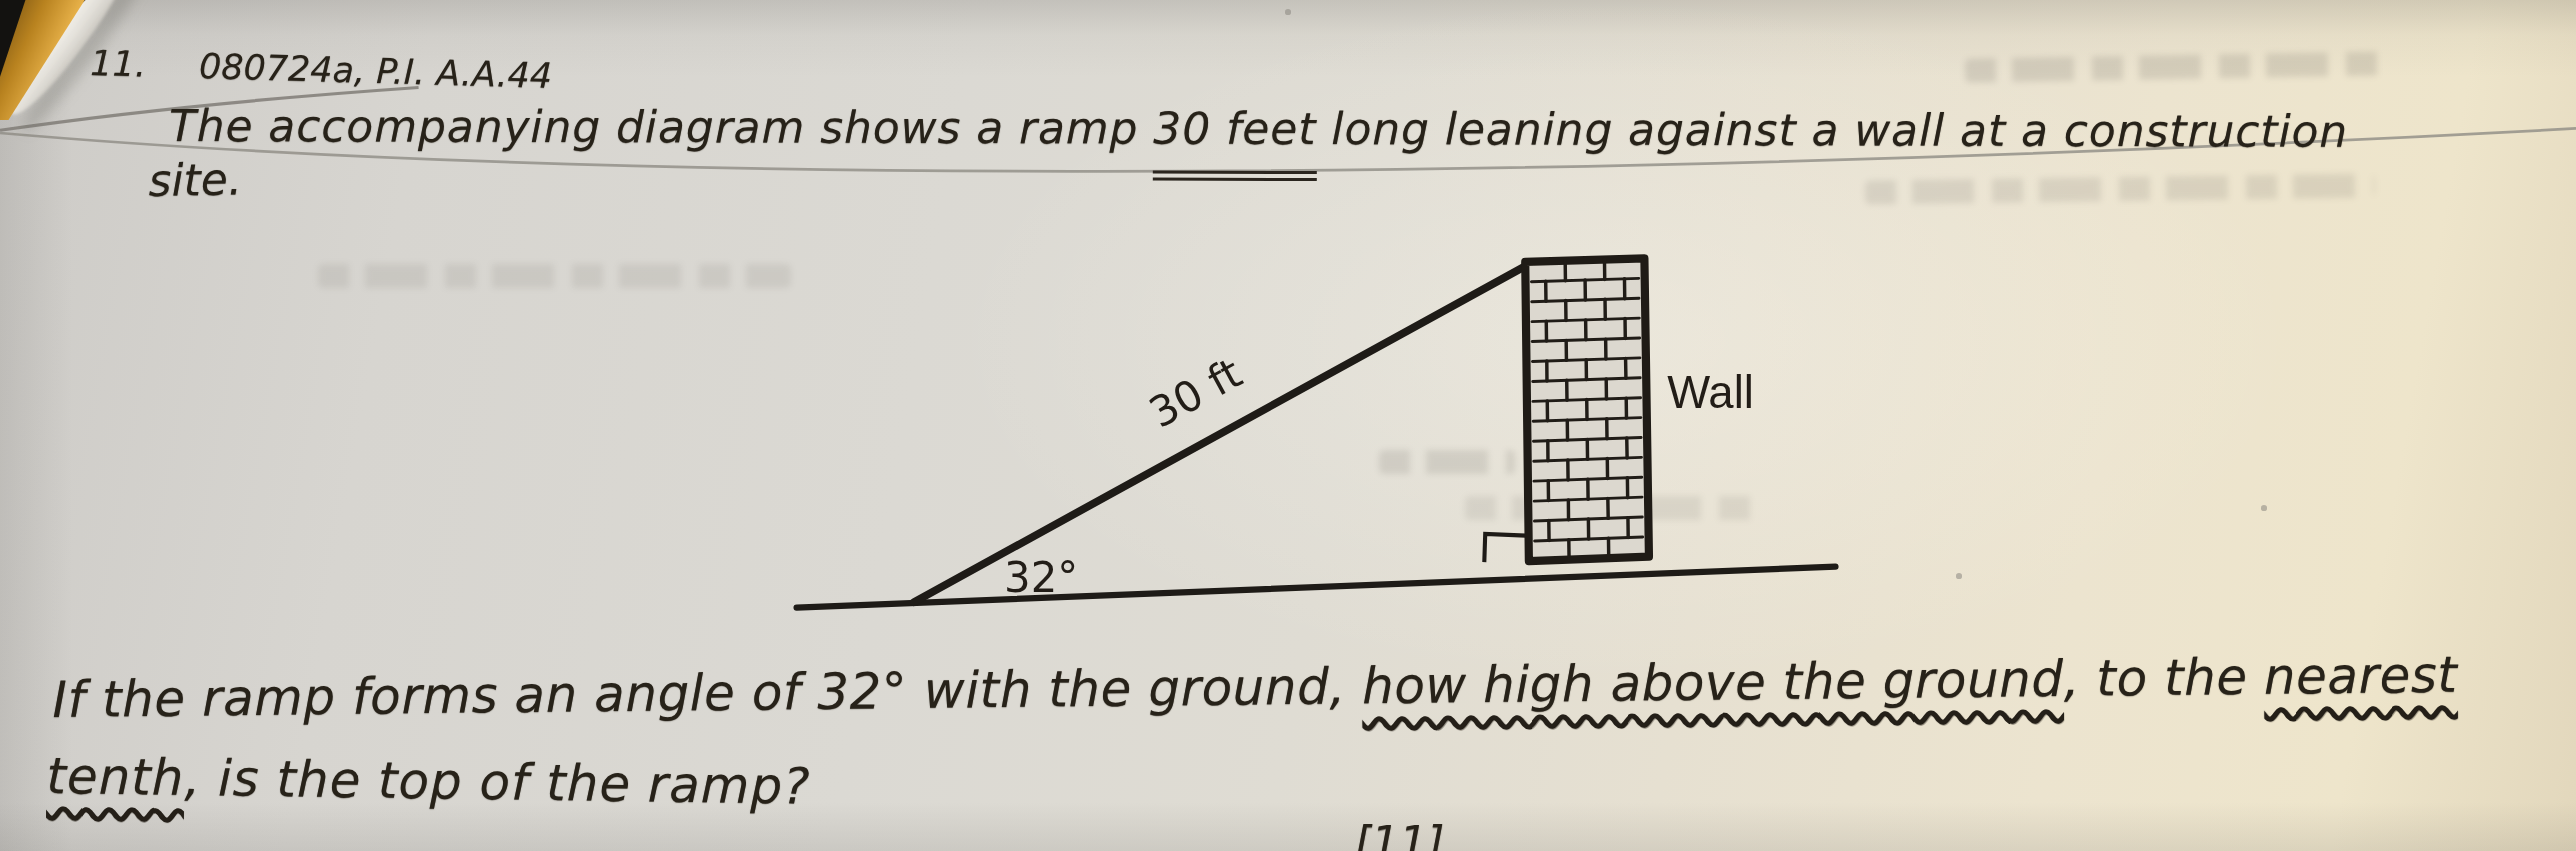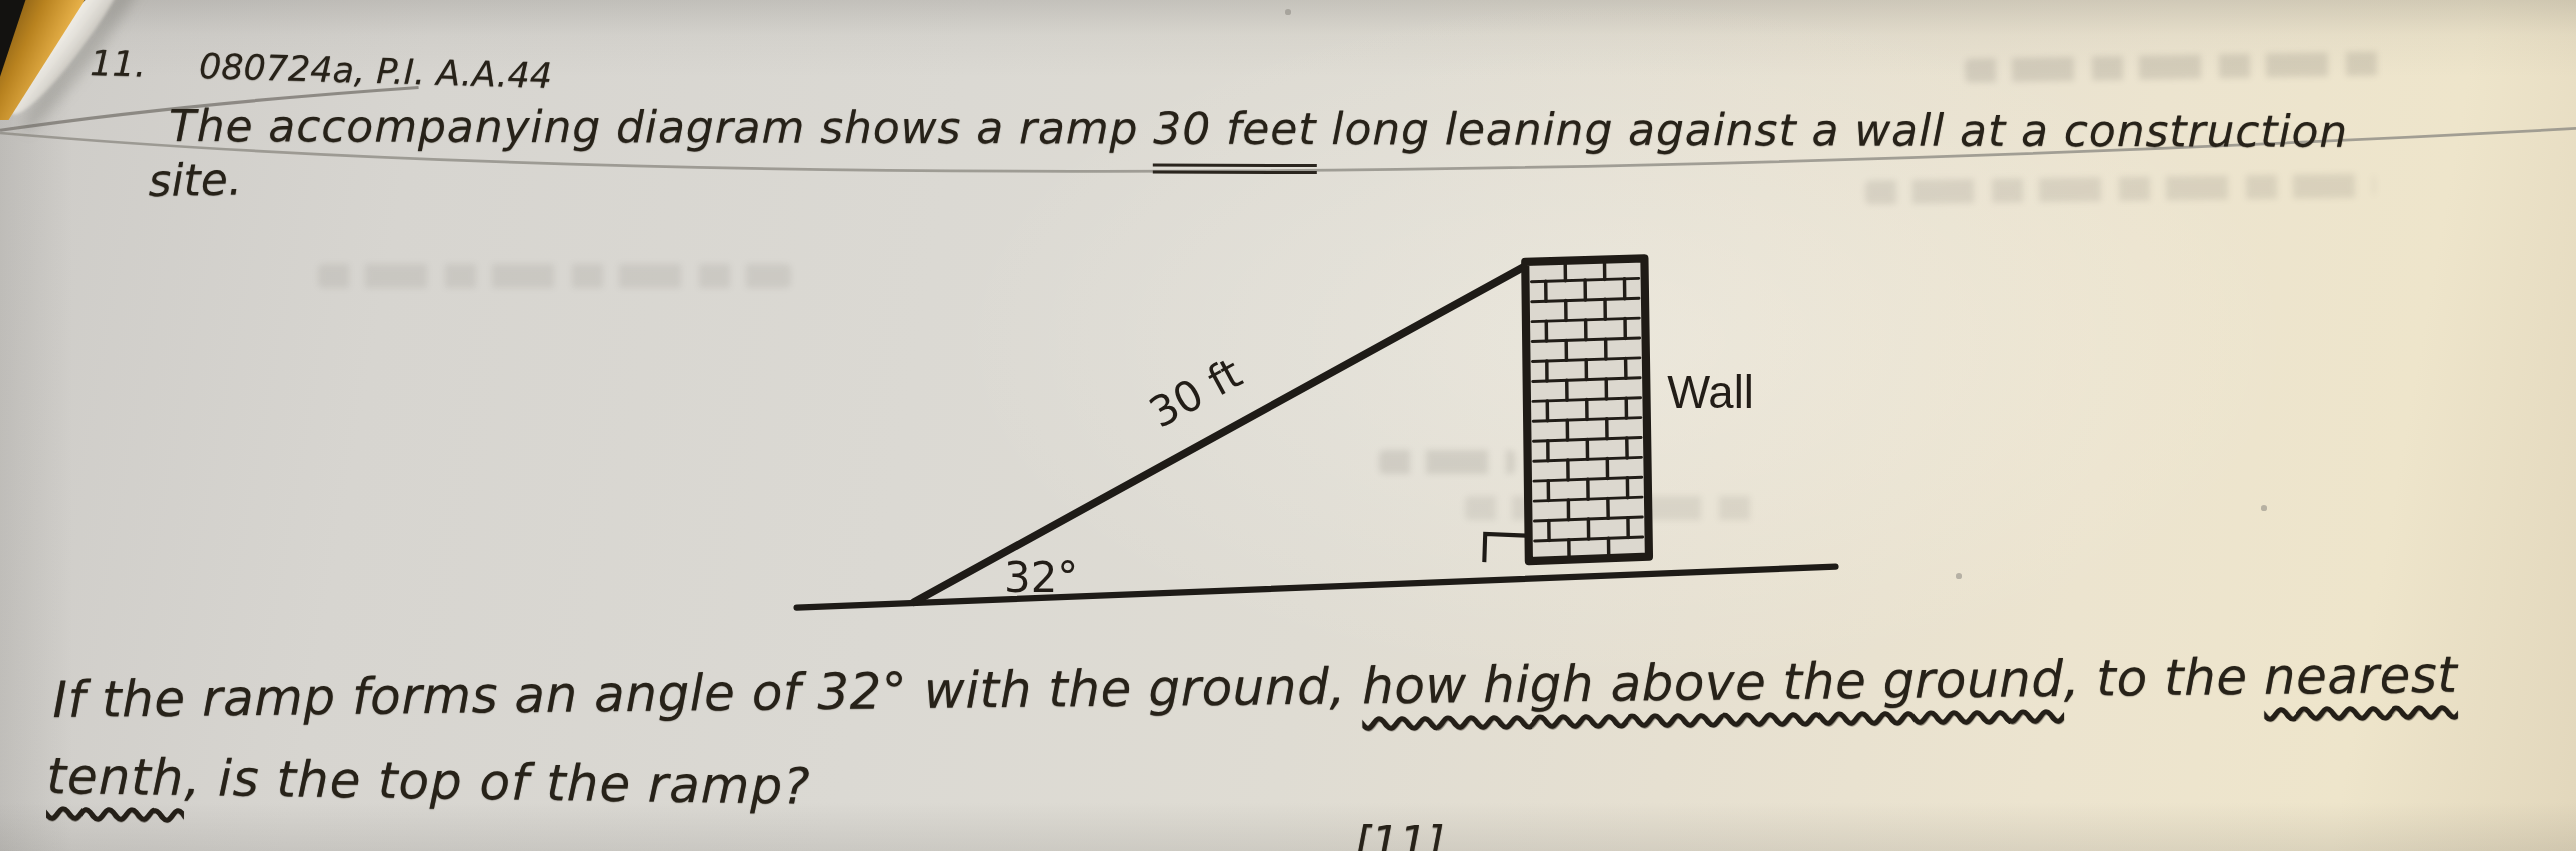--- a/index.html
+++ b/index.html
@@ -15,21 +15,21 @@
   }
   .ink{position:absolute;white-space:nowrap;color:#272219;font-style:italic;
        text-shadow:0 0.5px 1.1px rgba(40,34,26,.55);transform-origin:left top;}
   .header-row{left:91px;top:43px;font-size:35px;transform:rotate(1.6deg);}
   .prob-num{display:inline-block;margin-right:53px;}
   .line1{left:169px;top:100px;font-size:44px;letter-spacing:0.9px;transform:rotate(0.15deg);}
   .line2{left:148px;top:155px;font-size:44px;transform:rotate(-1deg);}
   .q1{left:52px;top:671px;font-size:50px;letter-spacing:0.5px;transform:rotate(-0.6deg);}
   .q2{left:47px;top:747px;font-size:50px;letter-spacing:0.9px;transform:rotate(0.8deg);}
   .citation{left:1354px;top:817px;font-size:44px;}
-  .uDouble{border-bottom:10px double #2a251e;padding-bottom:10px;}
+  .uDouble{border-bottom:10px double #2a251e;padding-bottom:17px;}
   .uScribble{text-decoration-line:underline;text-decoration-style:wavy;
              text-decoration-color:#241f18;text-decoration-thickness:4.5px;text-underline-offset:13.6px;}
   .overlay{position:absolute;left:0;top:0;}
   .pencil-line{stroke:#8f8c85;stroke-width:3;fill:none;opacity:.8;}
   .crease-line{stroke:#807d77;stroke-width:3.5;fill:none;opacity:.85;}
   .ghost{position:absolute;height:24px;opacity:.18;filter:blur(3.2px);border-radius:5.5px;
          background:repeating-linear-gradient(90deg,#6b675f 0 31px,transparent 31px 47px,#6b675f 47px 109px,transparent 109px 127px);}
   .speck{position:absolute;width:6.4px;height:5.5px;border-radius:50%;background:#8a8680;opacity:.55;}
   .curl-shadow{position:absolute;left:-14.6px;top:40px;width:196px;height:24px;transform:rotate(-53deg);
                background:rgba(95,92,86,.28);border-radius:50%;filter:blur(6.4px);}

